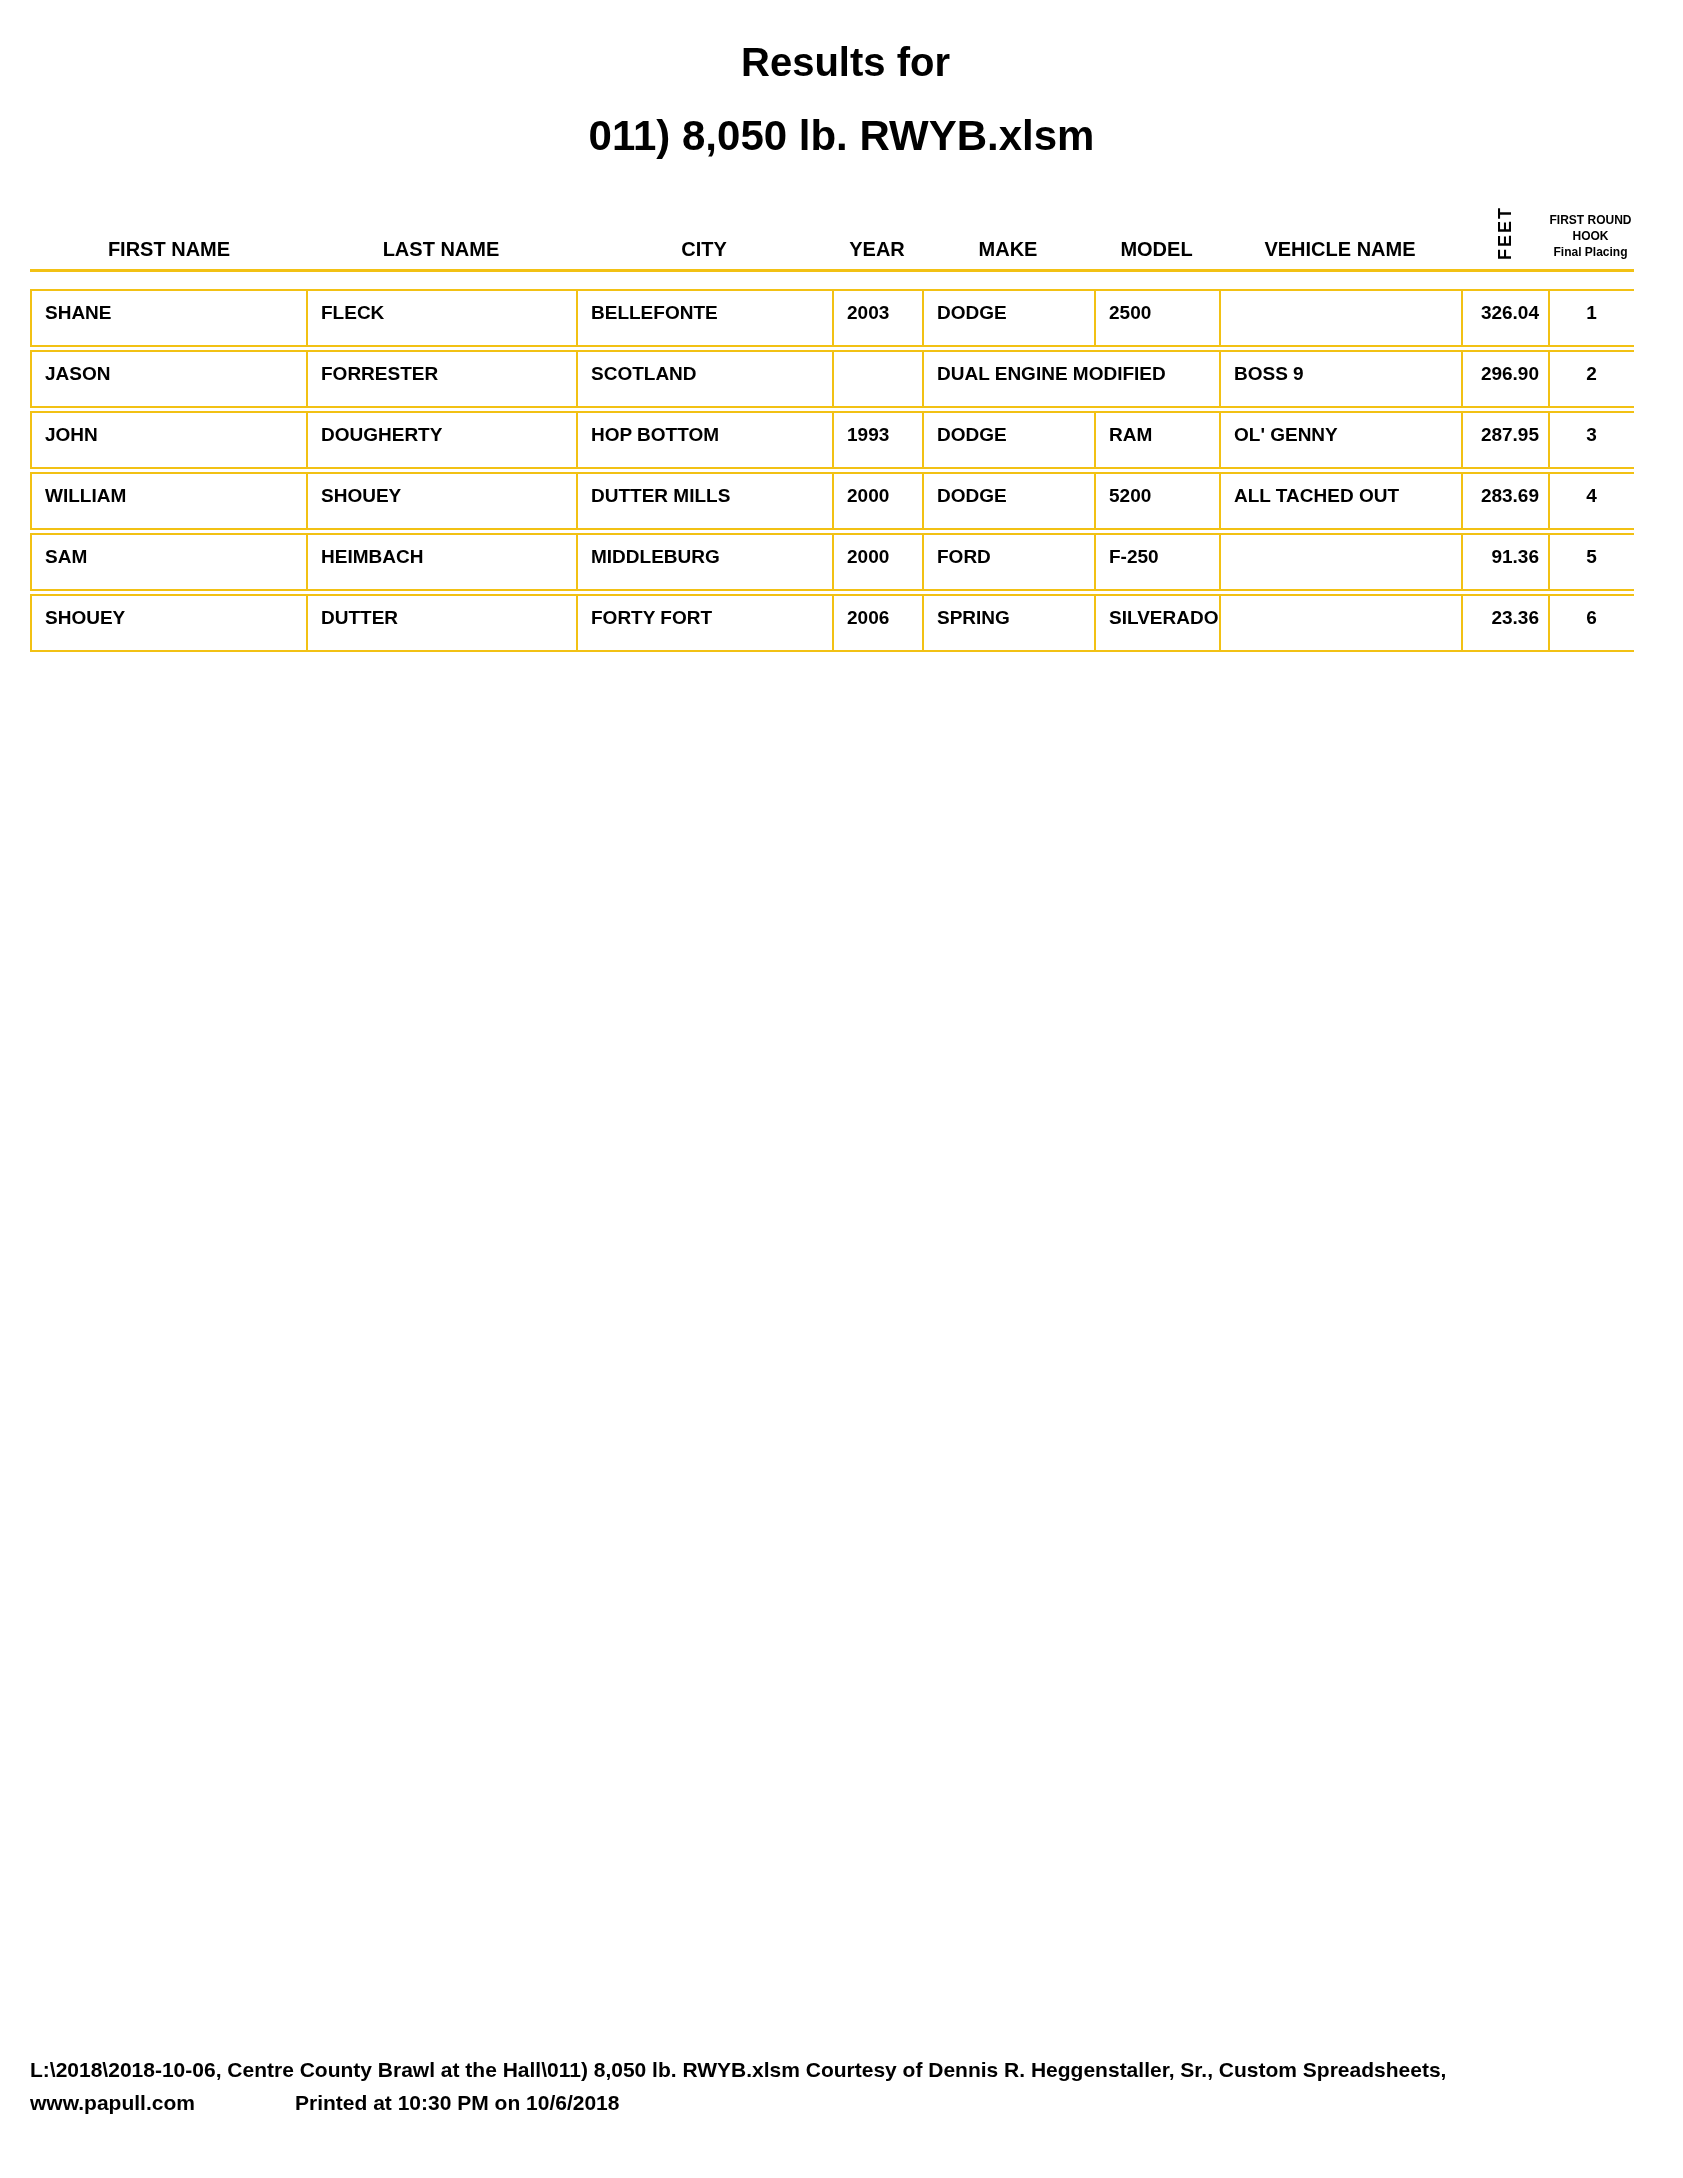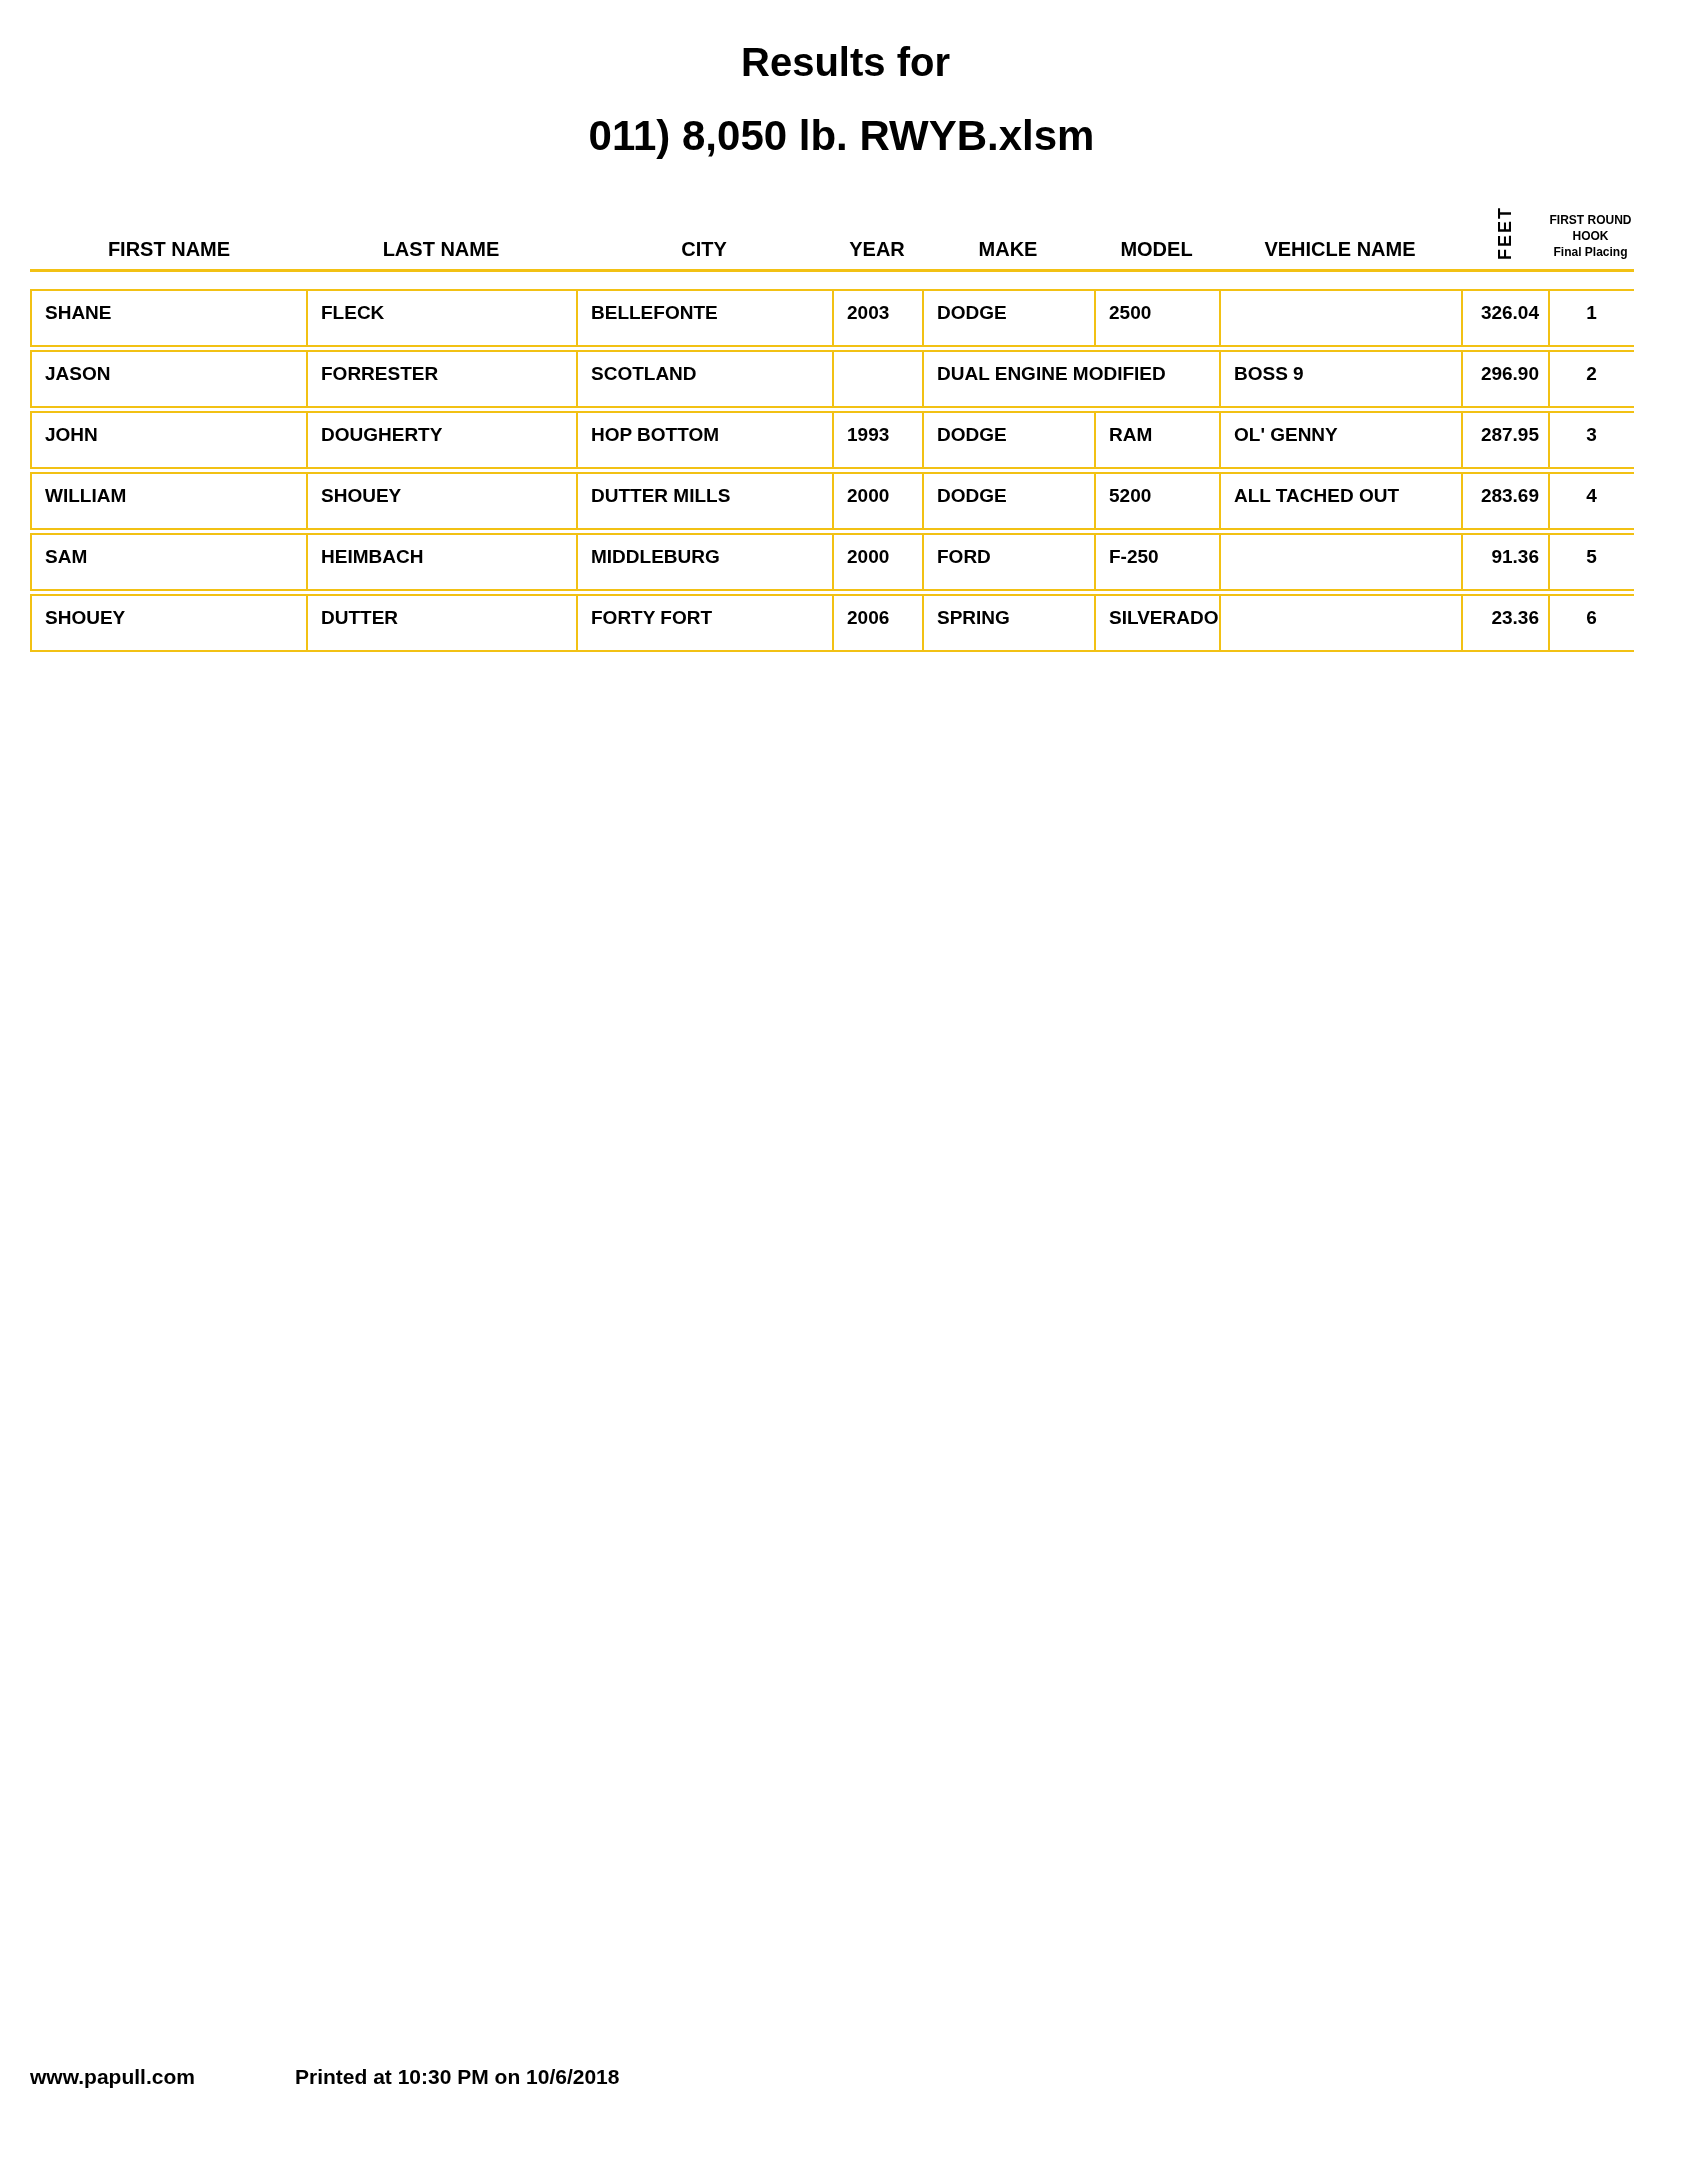--- a/index.html
+++ b/index.html
@@ -160,19 +160,20 @@
           <div class="cell bl" style="width: 172px;">SPRING</div>
           <div class="cell bl" style="width: 125px;">SILVERADO</div>
           <div class="cell bl" style="width: 242px;"></div>
           <div class="cell bl right" style="width: 87px;">23.36</div>
           <div class="cell bl center" style="width: 85px;">6</div>
         </div>
       </div>
   </section>
 
   <footer class="page-footer">
+    <div>L:\2018\2018-10-06, Centre County Brawl at the Hall\011) 8,050 lb. RWYB.xlsm  Courtesy of Dennis R. Heggenstaller, Sr., Custom Spreadsheets,</div>
     <div class="footer-line2">
       <span class="footer-website">www.papull.com</span><span>Printed at 10:30 PM on 10/6/2018</span>
     </div>
   </footer>
 
 </main>
 
 
 </body></html>

